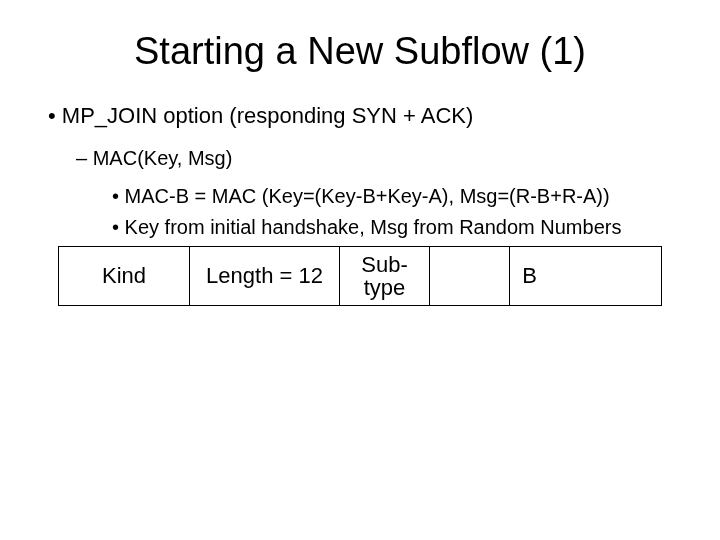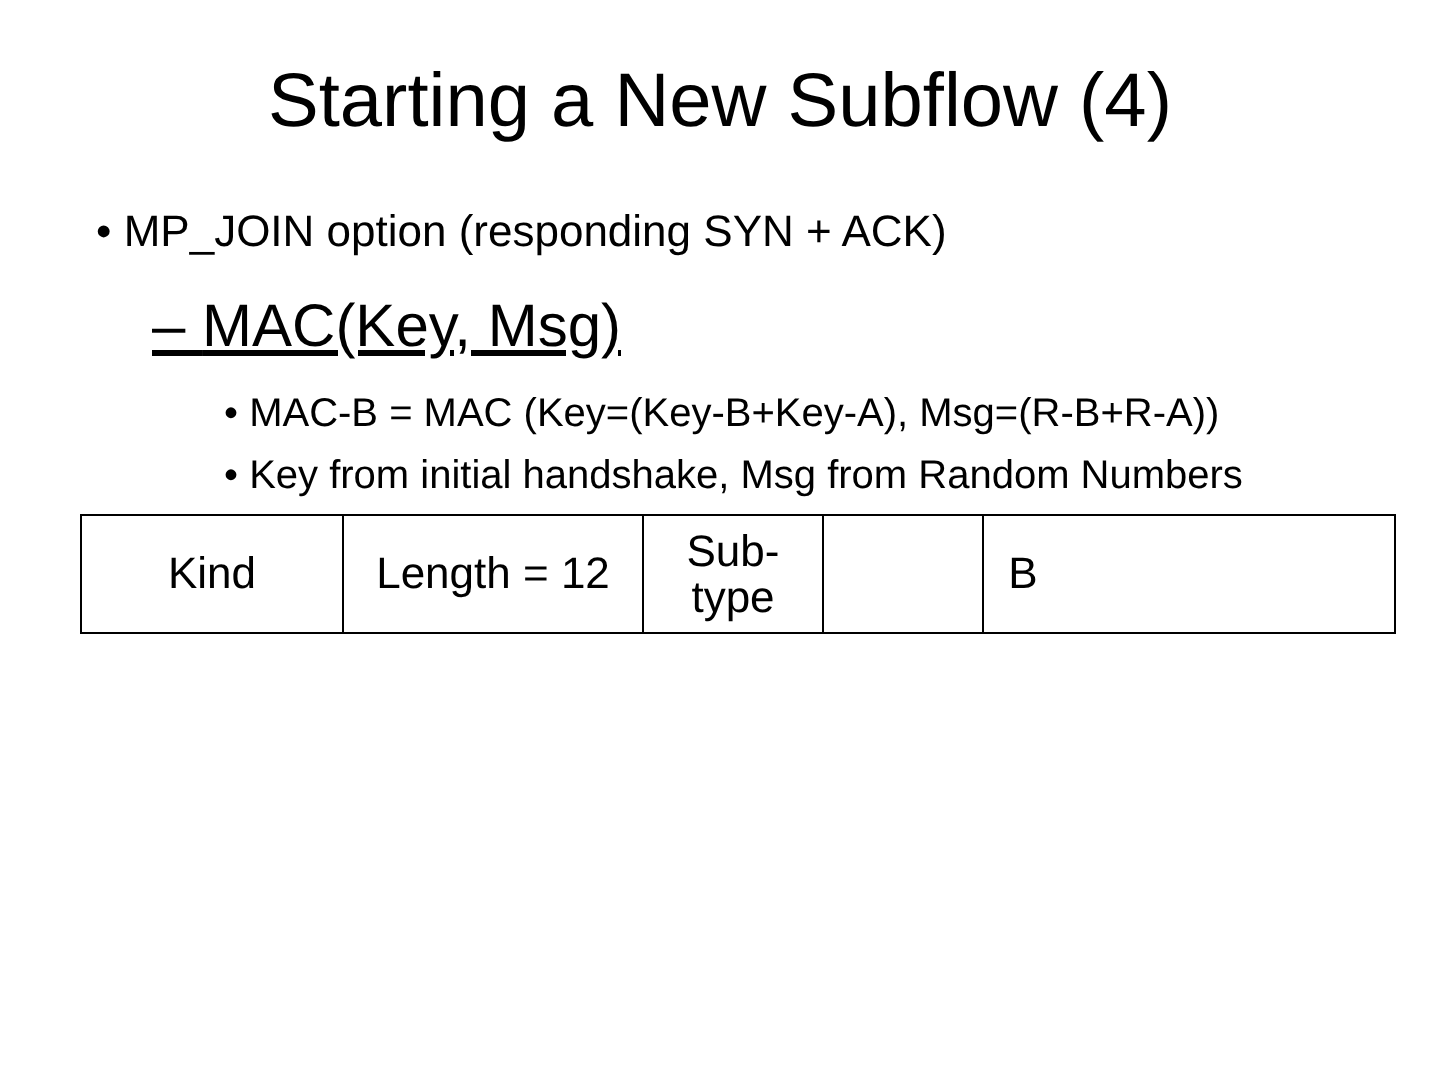--- a/index.html
+++ b/index.html
@@ -1,42 +1,42 @@
 <!DOCTYPE html>
 <html><head>
 <meta charset="utf-8">
 <style>
   * { box-sizing: border-box; margin: 0; padding: 0; }
   html, body { width: 720px; height: 540px; background: #fff; font-family: Arial, Helvetica, sans-serif; color: #000; }
   .slide { width: 720px; height: 540px; position: relative; padding: 20px 40px 0 40px; }
   .title { font-size: 38px; text-align: center; margin: 10px 0 30px 0; font-weight: 400; }
   .bullet-l1 { font-size: 22px; margin: 0 0 18px 8px; }
-  .bullet-l2 { font-size: 30px; margin: 0 0 14px 36px; text-decoration: underline; }
+  .bullet-l2 { font-size: 20px; margin: 0 0 14px 36px; }
   .bullet-l3 { font-size: 20px; margin: 0 0 6px 72px; line-height: 1.25; }
   .bullet-l3:last-of-type { margin-bottom: 18px; }
   .dot::before { content: "• "; }
   .dash::before { content: "– "; }
-  .table-wrap { width: 658px; margin: 0 auto; border: 1px solid #000; }
+  .table-wrap { width: 604px; margin: 0 auto; border: 1px solid #000; }
   .row { display: flex; }
   .row + .row .cell { border-top: 1px solid #000; }
   .cell { display: flex; align-items: center; justify-content: center; font-size: 22px; padding: 6px 4px; text-align: center; }
   .cell + .cell { border-left: 1px solid #000; }
   .r1 .c1 { flex: 0 0 130px; }
   .r1 .c2 { flex: 0 0 150px; }
   .r1 .c3 { flex: 0 0 90px; line-height: 1.05; }
   .r1 .c4 { flex: 0 0 80px; }
   .r1 .c5 { flex: 0 0 40px; }
   .r1 .c6 { flex: 1 1 auto; }
   .r23 .cfull { flex: 1 1 auto; padding: 10px 4px; }
 </style>
 </head>
 <body>
 
 <div class="slide">
-  <h1 class="title">Starting a New Subflow (4)</h1>
+  <h1 class="title">Starting a New Subflow (1)</h1>
 
   <div class="bullet-l1 dot">MP_JOIN option (responding SYN + ACK)</div>
   <div class="bullet-l2 dash">MAC(Key, Msg)</div>
   <div class="bullet-l3 dot">MAC-B = MAC (Key=(Key-B+Key-A), Msg=(R-B+R-A))</div>
   <div class="bullet-l3 dot">Key from initial handshake, Msg from Random Numbers</div>
 
   <div class="table-wrap">
     <div class="row r1">
       <div class="cell c1">Kind</div>
       <div class="cell c2">Length = 12</div>

